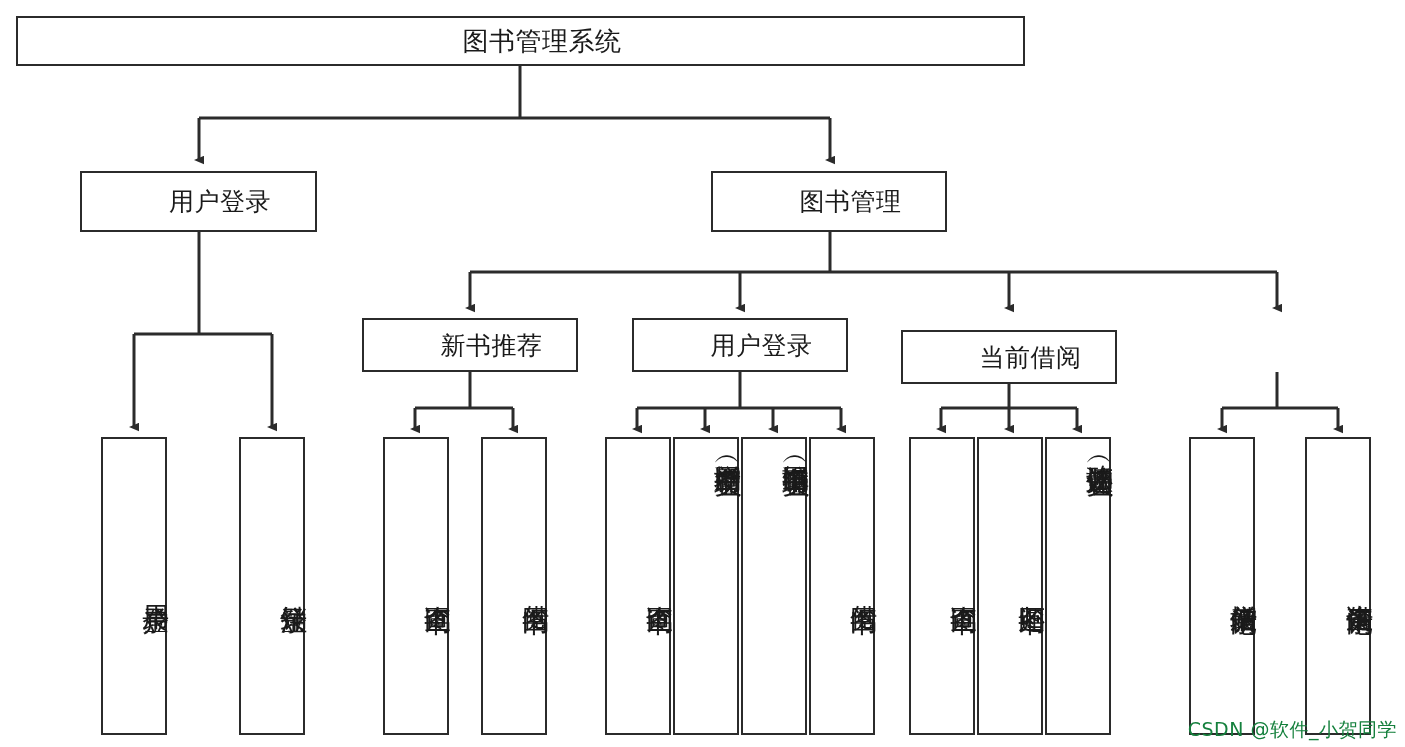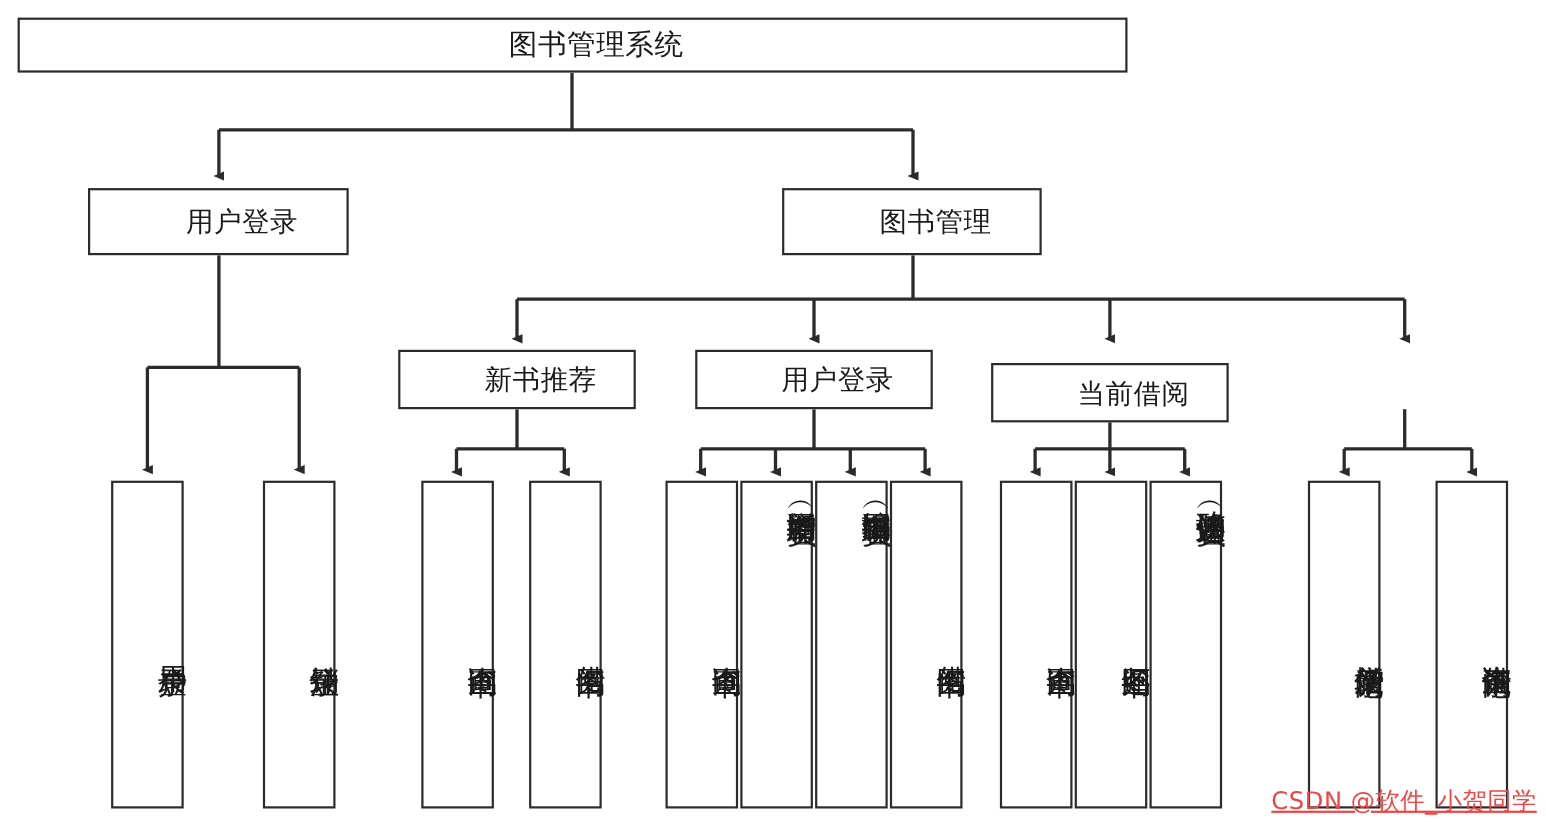--- a/index.html
+++ b/index.html
@@ -65,26 +65,25 @@
     max-height: 292px;
   }
   .node.vertical.centered {
     align-items: center;
     padding-top: 0;
   }
   #watermark {
     position: absolute;
     right: 8px;
     bottom: 4px;
-    font-size: 22px;
-    color: #ef4444;
+    font-size: 19px;
+    color: #15803d;
     letter-spacing: 0.5px;
     white-space: nowrap;
     z-index: 5;
-    text-decoration: underline;
   }
 </style>
 </head>
 <body>
 
 <div id="diagram-root">
 
   <svg id="edges-layer" viewBox="0 0 1405 747" width="1405" height="747" xmlns="http://www.w3.org/2000/svg">
     <defs>
       <marker id="arrowhead" markerWidth="10" markerHeight="10" refX="4.2" refY="5" orient="auto" markerUnits="userSpaceOnUse">

